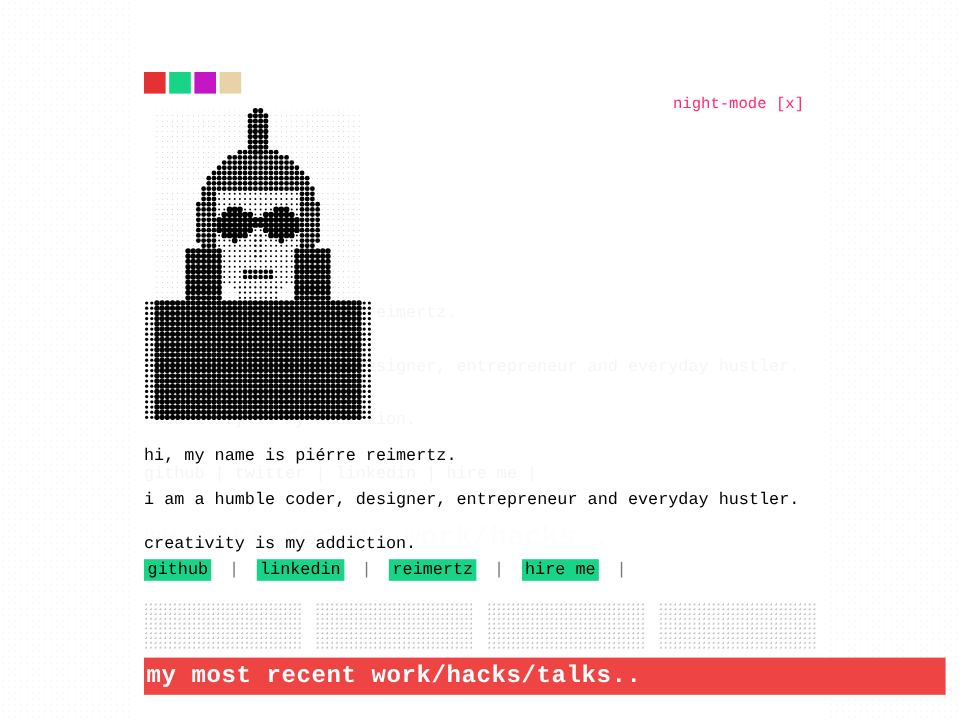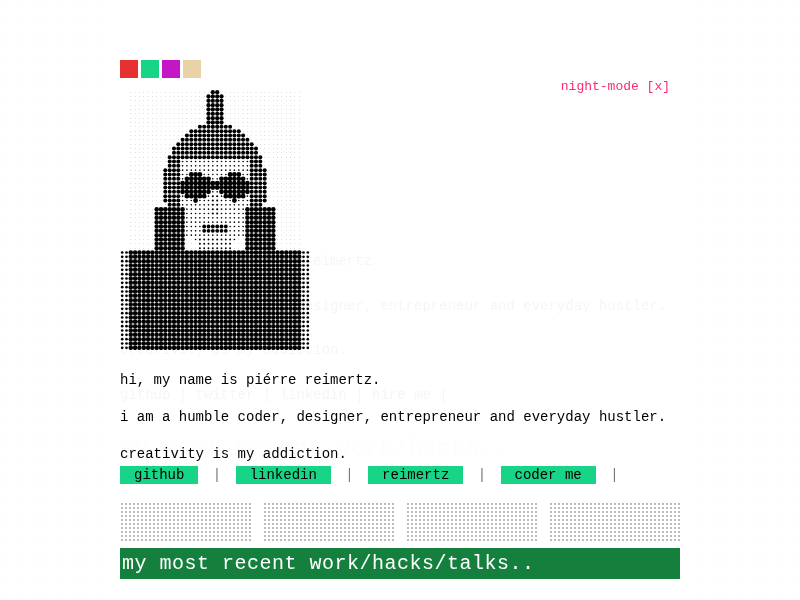--- a/index.html
+++ b/index.html
@@ -93,21 +93,21 @@
 
   .links {
     position: absolute;
     left: 120px;
     top: 466px;
     font-size: 14px;
   }
   .pill {
     background: #17d487;
     color: #000;
-    padding: 1px 14px;
+    padding: 1px 3px;
     cursor: pointer;
     display: inline-block;
   }
   .sep {
     color: #777;
     padding: 0 6px;
   }
 
   
   .divider-cols {
@@ -123,26 +123,27 @@
     flex: 1;
     background-image: radial-gradient(#bbb 0.8px, transparent 0.8px);
     background-size: 4px 4px;
   }
 
   
   .section-heading {
     position: absolute;
     left: 120px;
     top: 548px;
-    background: #15803d;
+    background: #ef4444;
     color: #ffffff;
     font-size: 20px;
     padding: 4px 2px 4px 2px;
-    width: 560px;
+    width: 668px;
     letter-spacing: 0.5px;
+    font-weight: bold;
   }
 
   
   .gutter-left, .gutter-right {
     position: absolute;
     top: 0;
     width: 110px;
     height: 600px;
     background-image: radial-gradient(#ccc 0.6px, transparent 0.6px);
     background-size: 5px 5px;
@@ -2681,21 +2682,21 @@
     <p>creativity is my addiction.</p>
   </div>
 
   <div class="links">
     <span class="pill">github</span>
     <span class="sep">|</span>
     <span class="pill">linkedin</span>
     <span class="sep">|</span>
     <span class="pill">reimertz</span>
     <span class="sep">|</span>
-    <span class="pill">coder me</span>
+    <span class="pill">hire me</span>
     <span class="sep">|</span>
   </div>
 
   <div class="divider-cols">
     <span></span>
     <span></span>
     <span></span>
     <span></span>
   </div>
 

